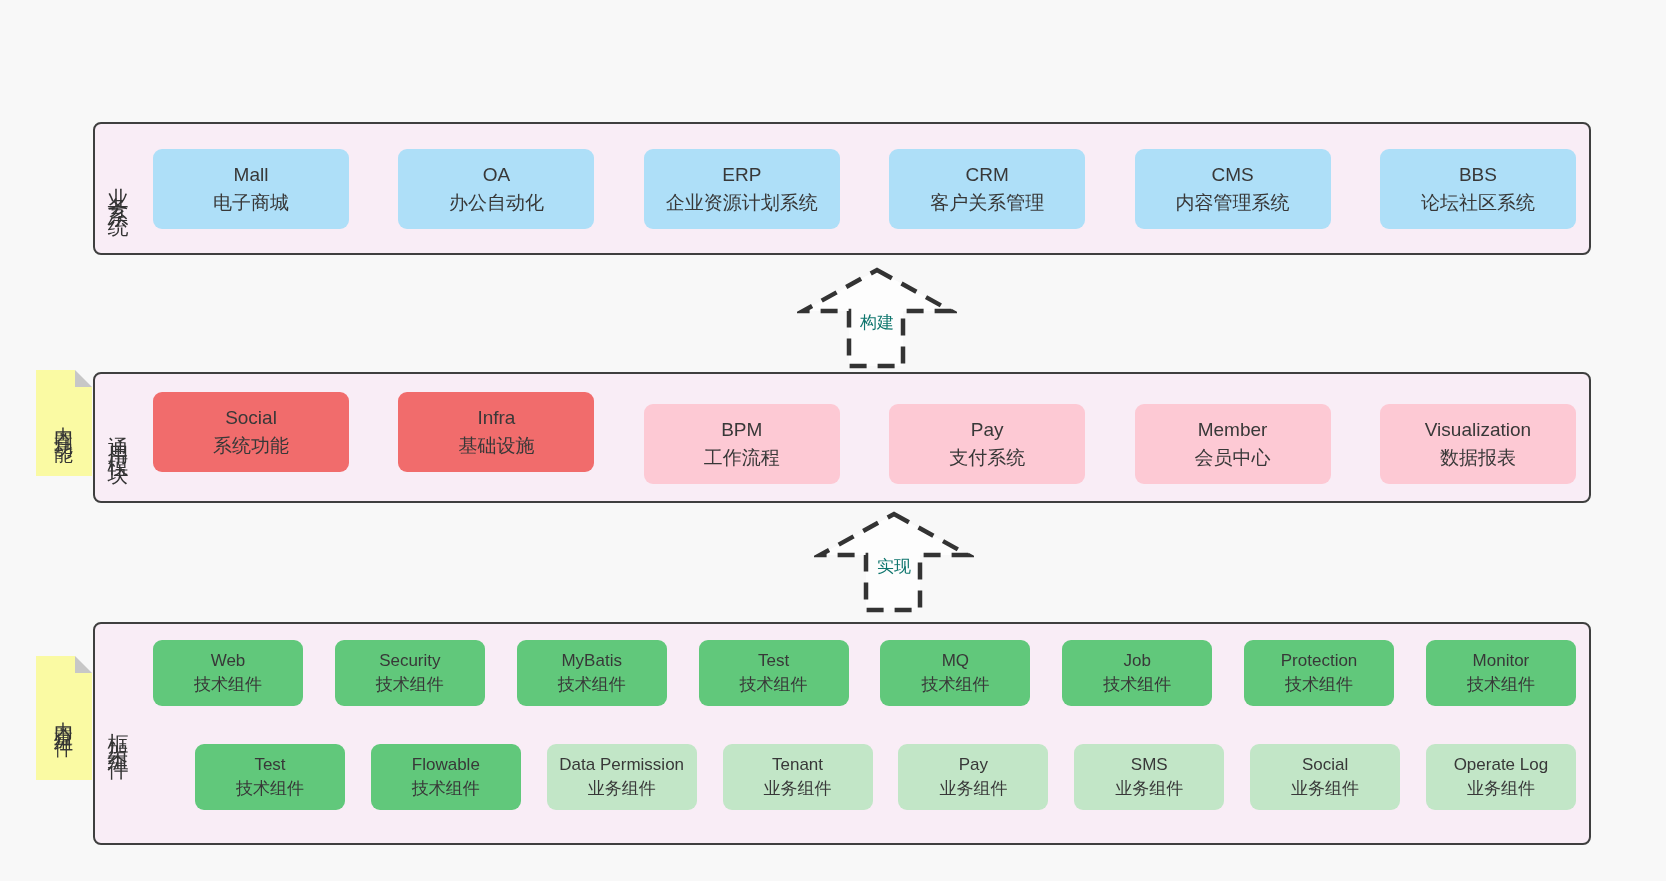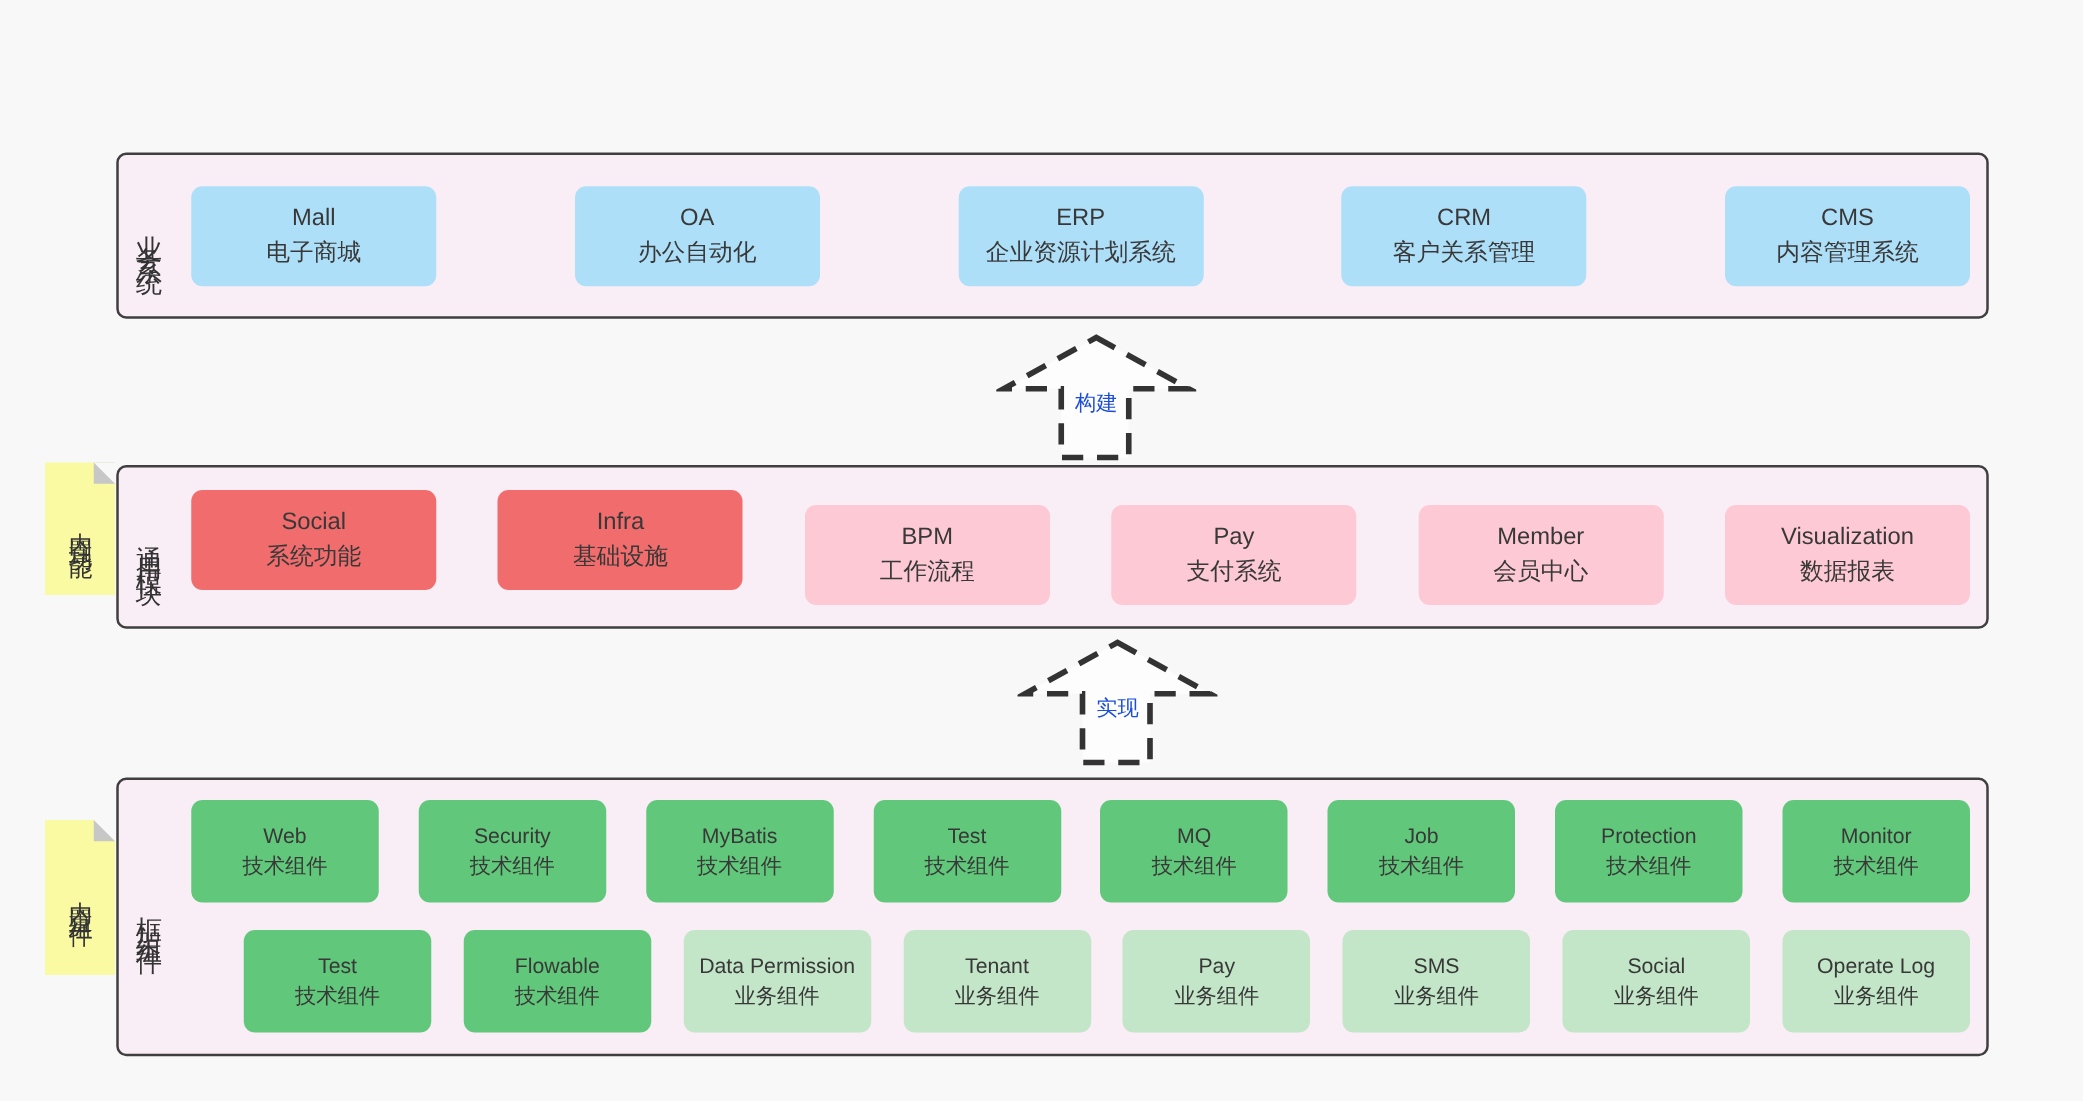--- a/index.html
+++ b/index.html
@@ -31,21 +31,21 @@
   .box-row{position:absolute;left:58px;right:13px;display:flex;justify-content:space-between;}
   .row-center{top:50%;transform:translateY(-50%);}
   .fw-row1{top:16px;}
   .fw-row2{top:120px;padding-left:42px;}
 
   .box{
     display:flex;flex-direction:column;justify-content:center;align-items:center;
     text-align:center;border-radius:9px;box-sizing:border-box;color:#383838;
   }
   .box.wide{width:196px;height:80px;font-size:19px;line-height:28px;}
-  .box.narrow{width:150px;height:82px;font-size:17px;line-height:24px;padding:0 6px;}
+  .box.narrow{width:150px;height:66px;font-size:17px;line-height:24px;padding:0 6px;}
   .blue{background:var(--blue,#aedff8);}
   .red{background:var(--red,#f16c6c);}
   .pink{background:var(--pink,#fdc9d4);margin-top:12px;}
   .green{background:var(--green,#61c87b);}
   .lgreen{background:var(--light-green,#c2e6c7);}
 
   
   .sticky{
     position:absolute;width:56px;z-index:3;
     background:var(--sticky-yellow,#fafaa3);
@@ -63,21 +63,21 @@
     font-size:19px;letter-spacing:6px;line-height:1;color:#333;
   }
 
   
   .arrow{position:absolute;width:160px;height:104px;}
   #arrow-build{left:797px;top:266px;}
   #arrow-implement{left:814px;top:510px;}
   .arrow svg{position:absolute;left:0;top:0;}
   .arrow-label{
     position:absolute;left:50%;top:44px;transform:translateX(-50%);
-    background:#fdfdfd;font-size:17px;padding:1px 3px;white-space:nowrap;color:#1d4ed8;
+    background:#fdfdfd;font-size:17px;padding:1px 3px;white-space:nowrap;color:#0f766e;
   }
 </style>
 </head>
 <body>
 
 <div class="page">
 
   <section class="panel" id="panel-business">
     <div class="panel-label">业务系统</div>
     <div class="box-row row-center">
@@ -93,20 +93,24 @@
         <div>ERP</div>
         <div>企业资源计划系统</div>
       </div>
       <div class="box wide blue">
         <div>CRM</div>
         <div>客户关系管理</div>
       </div>
       <div class="box wide blue">
         <div>CMS</div>
         <div>内容管理系统</div>
+      </div>
+      <div class="box wide blue">
+        <div>BBS</div>
+        <div>论坛社区系统</div>
       </div>
     </div>
   </section>
 
   <div class="arrow" id="arrow-build">
     <svg viewBox="0 0 160 104" width="160" height="104">
       <polygon points="80,4 154,45 106,45 106,100 52,100 52,45 6,45" fill="#fdfdfd" stroke="#333" stroke-width="4.5" stroke-dasharray="17 11"></polygon>
     </svg>
     <div class="arrow-label">构建</div>
   </div>

